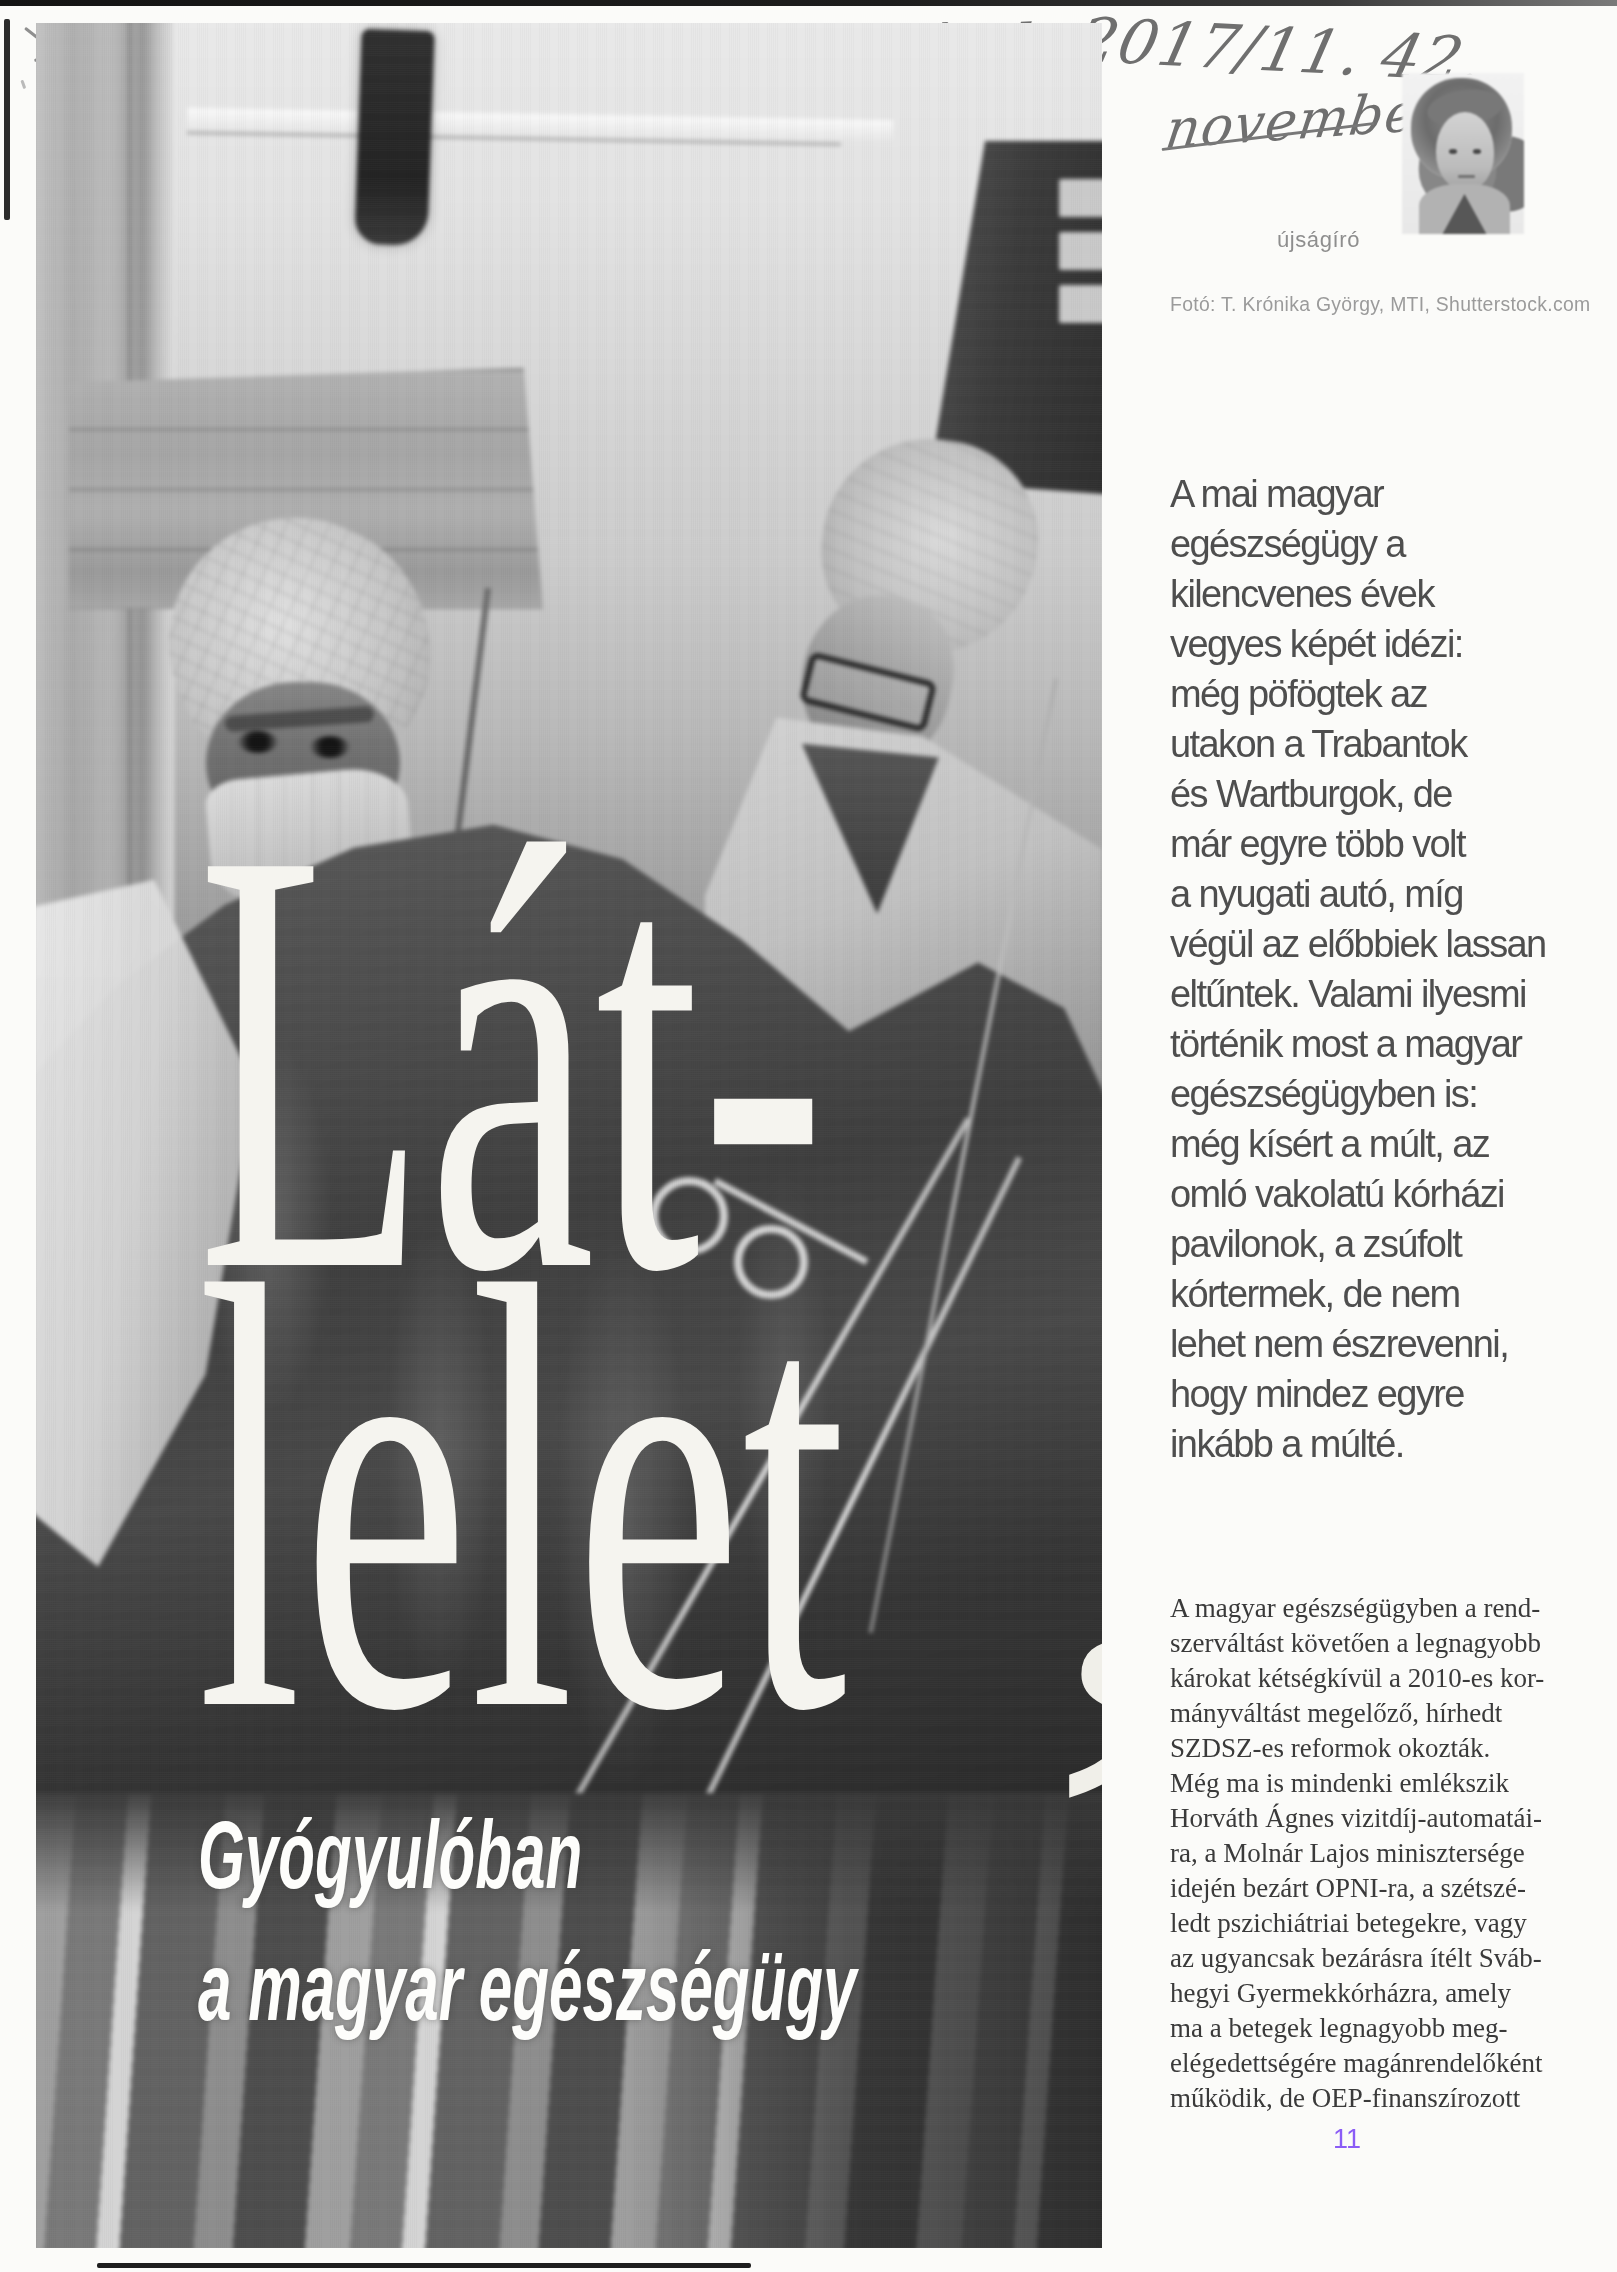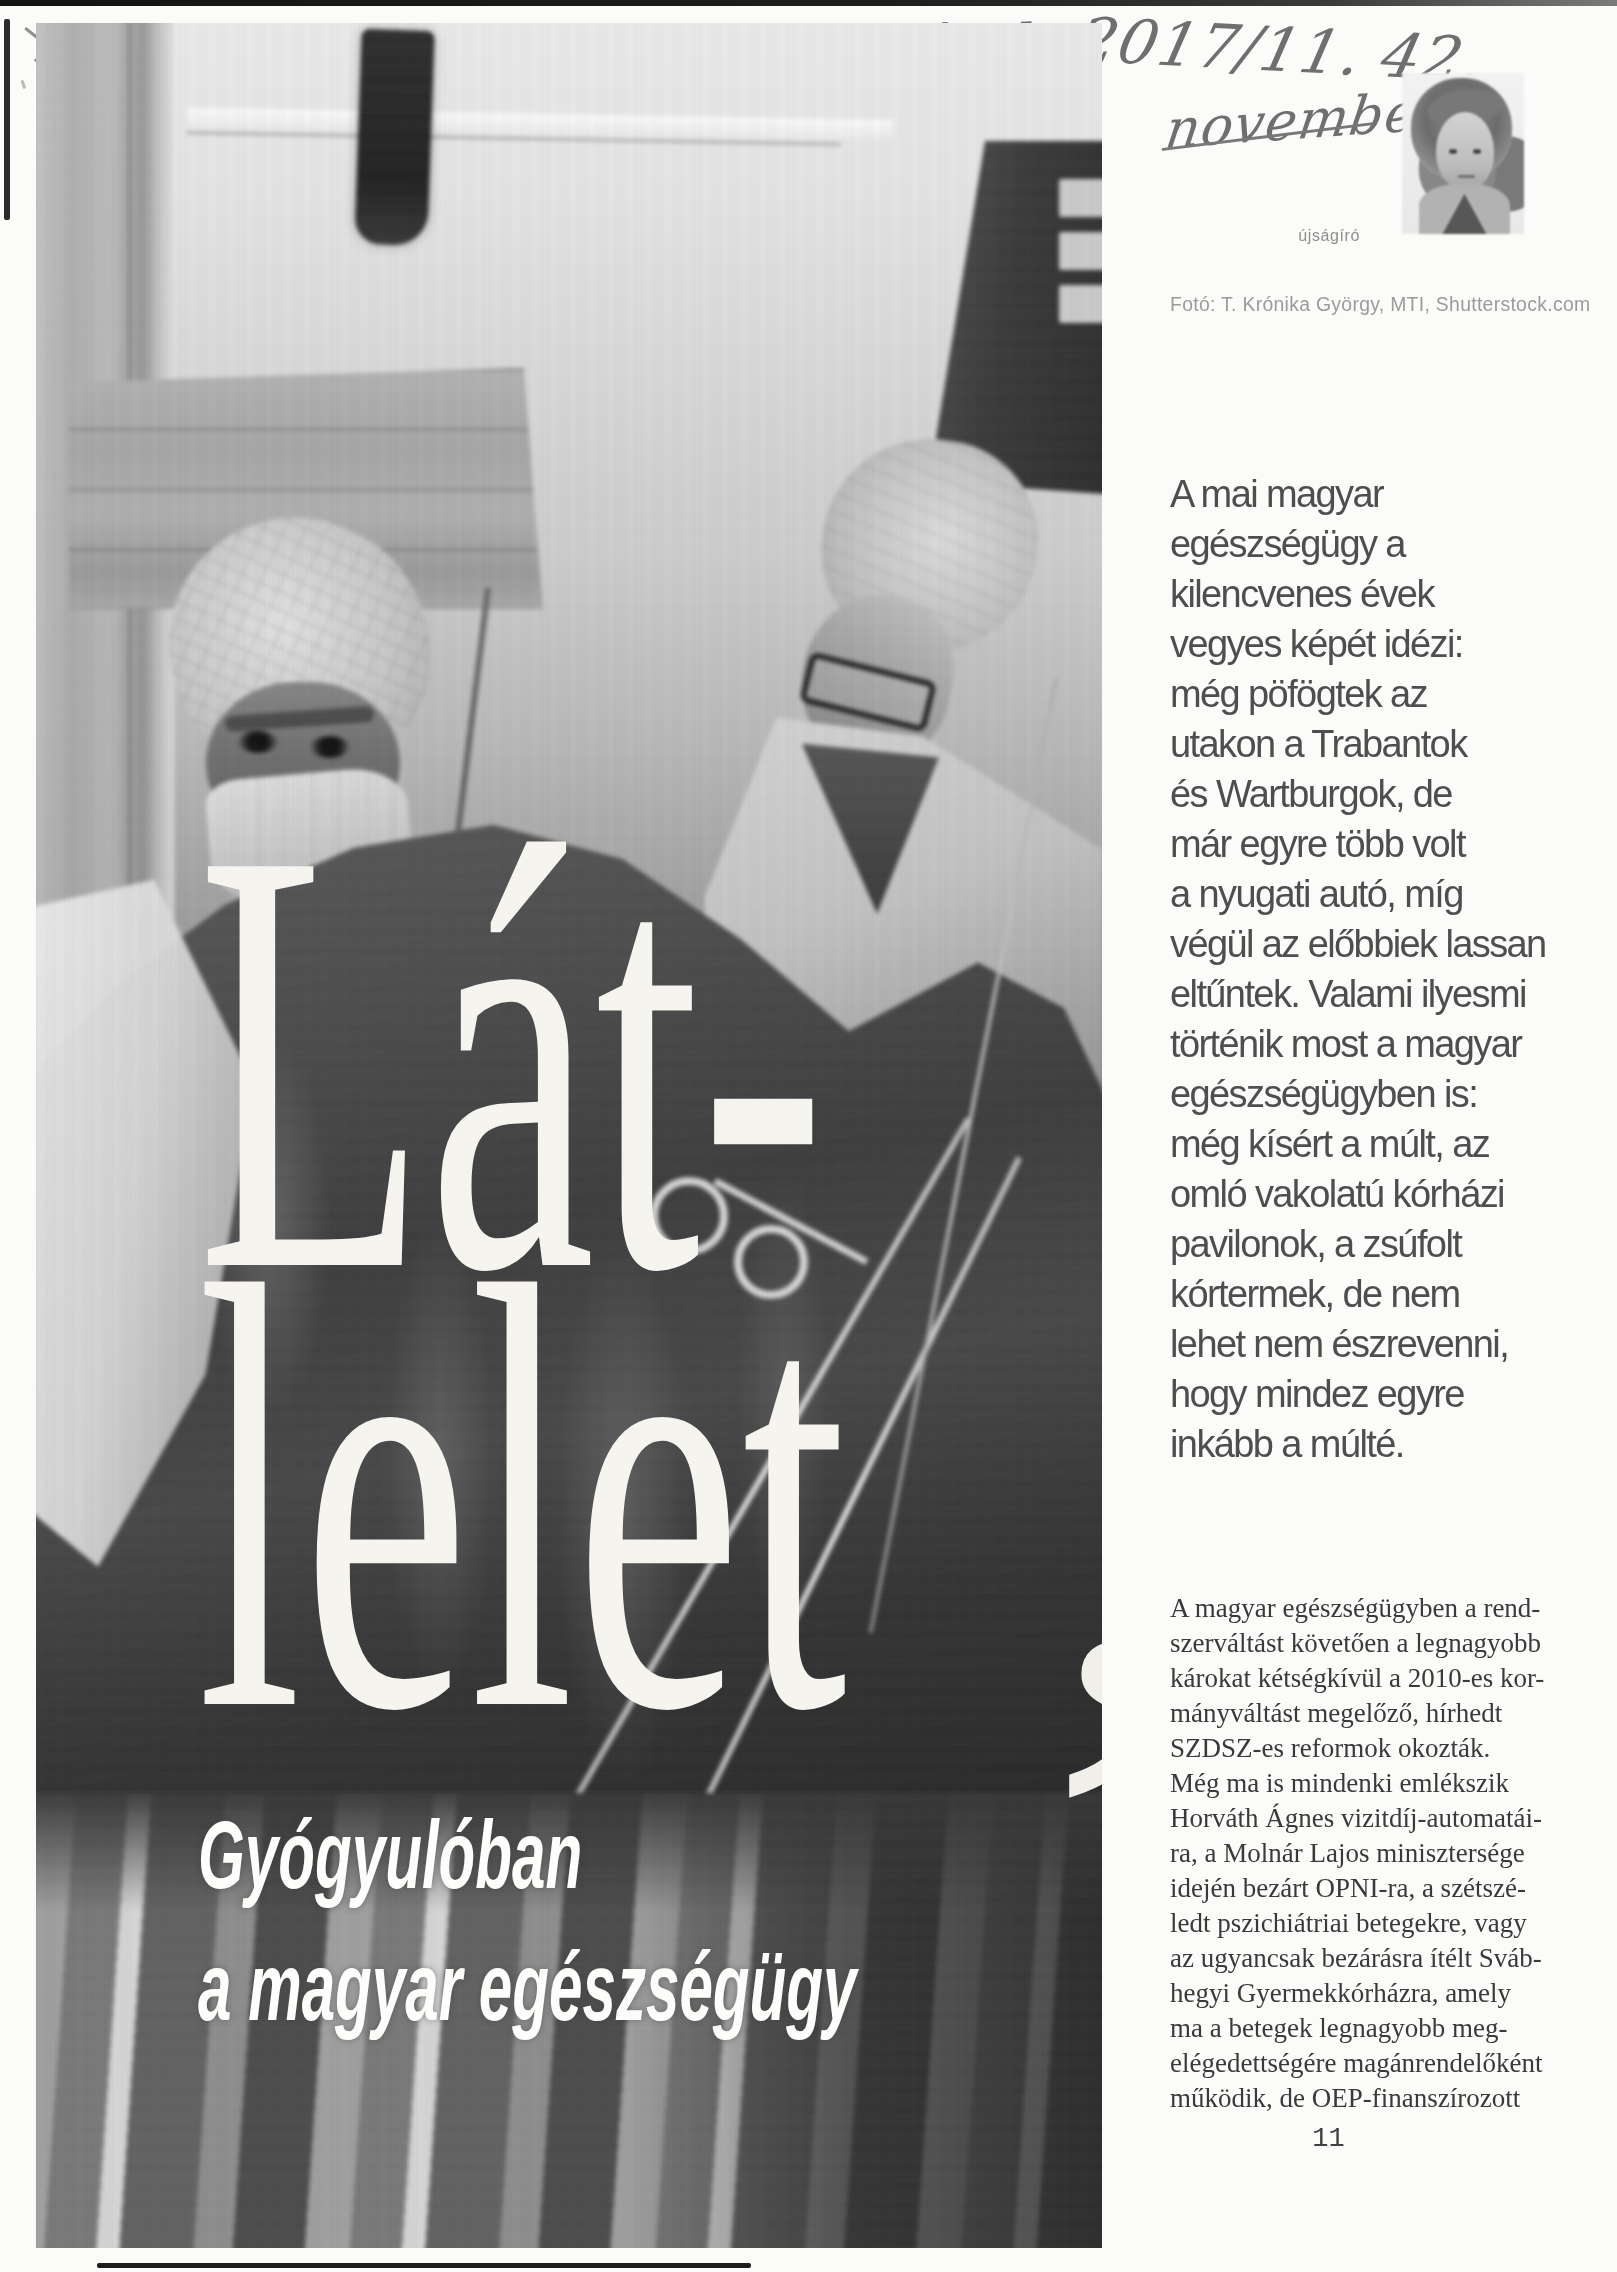--- a/index.html
+++ b/index.html
@@ -144,29 +144,29 @@
       box-shadow:-3.9px 40px 0 -11.7px #8a8782,43px 45px 0 -13px #7c7974;}
   .bangsP{left:24.6px;top:17px;width:76px;height:36px;border-radius:50%;background:#7b7873;transform:rotate(-8deg);}
   .faceP{left:34px;top:39px;width:58px;height:78px;border-radius:50% 50% 45% 48%;
       background:linear-gradient(180deg,#d8d2ca,#c2bbb2 70%,#a9a299);}
   .eyeP{width:7.8px;height:4.5px;border-radius:50%;background:#4a463f;}
   .eyeP1{left:47px;top:76px;} .eyeP2{left:71px;top:76px;}
   .mouthP{left:56px;top:102px;width:17px;height:2.6px;border-radius:1.3px;background:#7a7068;}
   .shouldersP{left:17px;top:111px;width:91px;height:52px;border-radius:42% 42% 0 0;background:#b5b2ad;}
   .sweaterP{left:40px;top:121px;width:45px;height:41px;clip-path:polygon(0 100%,50% 0,100% 100%);background:#5a5751;}
 
-  .role{left:1179px;top:227px;width:181px;text-align:right;font-size:16px;color:#8e8e8e;letter-spacing:0.6px;}
+  .role{left:1179px;top:227px;width:181px;text-align:right;font-size:22px;color:#8e8e8e;letter-spacing:0.6px;}
   .credit{left:1170px;top:293px;width:424px;font-size:19.4px;color:#9b9b9b;letter-spacing:0.3px;white-space:nowrap;}
 
   .lead{left:1170px;top:469px;width:428px;font-size:38px;line-height:50px;letter-spacing:-1.6px;
       color:#4e4e4e;white-space:pre-line;}
   .bodytext{left:1170px;top:1591px;width:428px;font-family:"Liberation Serif",serif;font-size:27px;
       line-height:35px;letter-spacing:0;color:#3a3a3a;white-space:pre-line;}
-  .pageno{left:1296px;top:2124px;width:65px;text-align:center;font-family:Liberation Mono, monospace;
-      font-size:27px;color:#404040;}
+  .pageno{left:1296px;top:2124px;width:65px;text-align:right;font-family:Liberation Sans, sans-serif;
+      font-size:27px;color:#8b5cf6;}
 </style>
 </head>
 <body>
 
 <div class="page">
 
   <div class="abs scan-top"></div>
   <div class="abs scan-left"></div>
   <div class="abs scan-bottom"></div>
   <div class="abs pm pm-a"></div>

